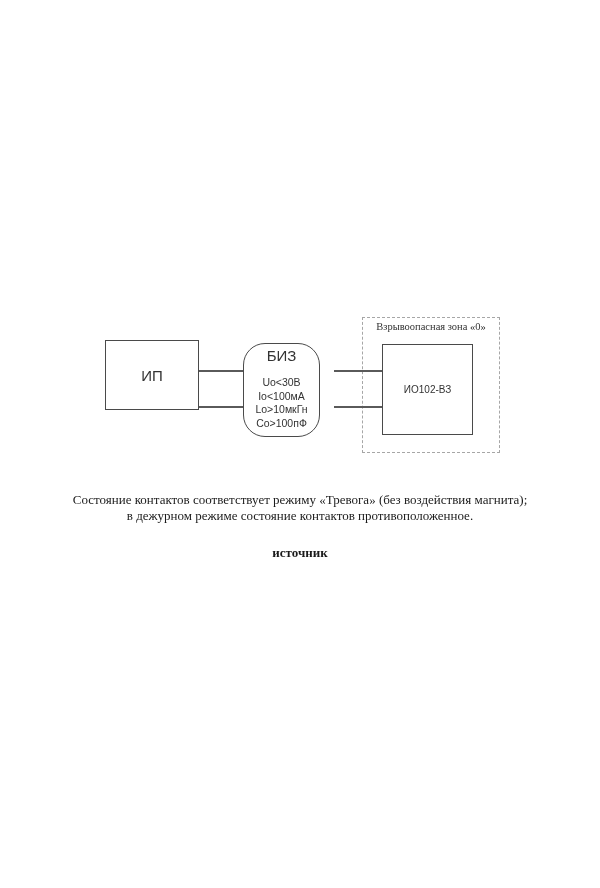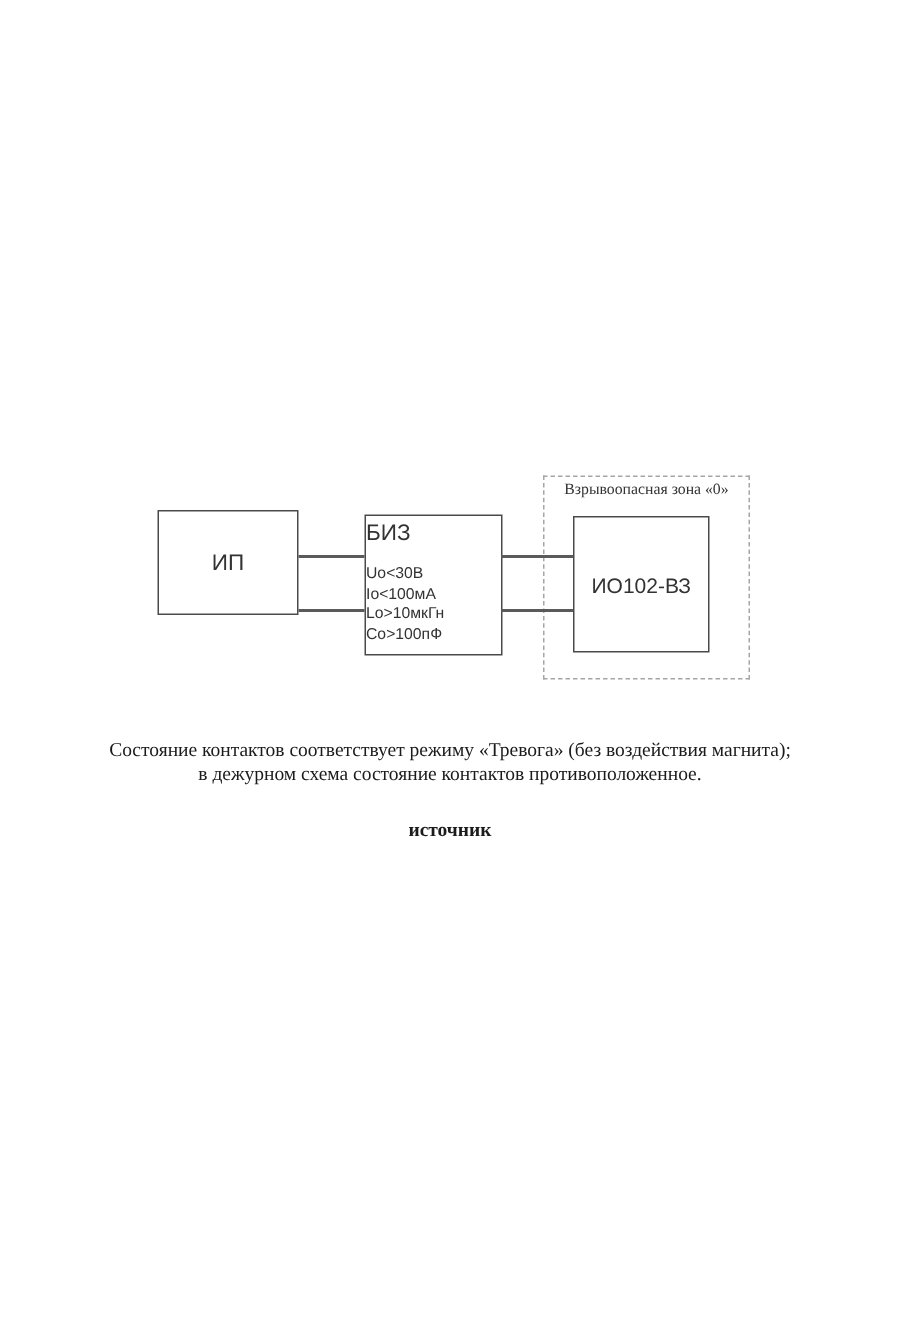--- a/index.html
+++ b/index.html
@@ -38,35 +38,36 @@
     background:var(--page-bg);
     font-family:"Liberation Sans", sans-serif;
     color:var(--diagram-text);
   }
   .box-ip{
     left:105px;top:340px;width:94px;height:70px;
     display:flex;align-items:center;justify-content:center;
     font-size:15px;
   }
   .box-biz{
-    left:243px;top:343px;width:92px;height:94px;
-    text-align:left;
+    left:243px;top:343px;width:77px;height:94px;
+    text-align:center;
+    border-radius:22px;
   }
   .biz-title{
     padding-top:3px;
     font-size:15px;line-height:18px;
   }
   .biz-params{
     margin-top:11px;
     font-size:10.5px;line-height:13.5px;
   }
   .box-io{
     left:382px;top:344px;width:91px;height:91px;
     display:flex;align-items:center;justify-content:center;
-    font-size:14px;
+    font-size:10px;
   }
   .wire{position:absolute;height:2px;background:var(--wire);}
   .wire-ip-biz-top{left:199px;top:370px;width:44px;}
   .wire-ip-biz-bottom{left:199px;top:406px;width:44px;}
   .wire-biz-io-top{left:334px;top:370px;width:48px;}
   .wire-biz-io-bottom{left:334px;top:406px;width:48px;}
   
   .legend-line{
     position:absolute;left:97px;top:457px;
     font-size:13px;line-height:15px;white-space:nowrap;
@@ -118,20 +119,20 @@
     <div class="wire wire-ip-biz-top"></div>
     <div class="wire wire-ip-biz-bottom"></div>
     <div class="wire wire-biz-io-top"></div>
     <div class="wire wire-biz-io-bottom"></div>
 
   </div>
 
 
   <div class="note">
     <div>Состояние контактов соответствует режиму «Тревога» (без воздействия магнита);</div>
-    <div>в дежурном схема состояние контактов противоположенное.</div>
+    <div>в дежурном режиме состояние контактов противоположенное.</div>
   </div>
 
   <div class="fig-title">
     <div>источник</div>
   </div>
 
 </div>
 
 </body></html>

